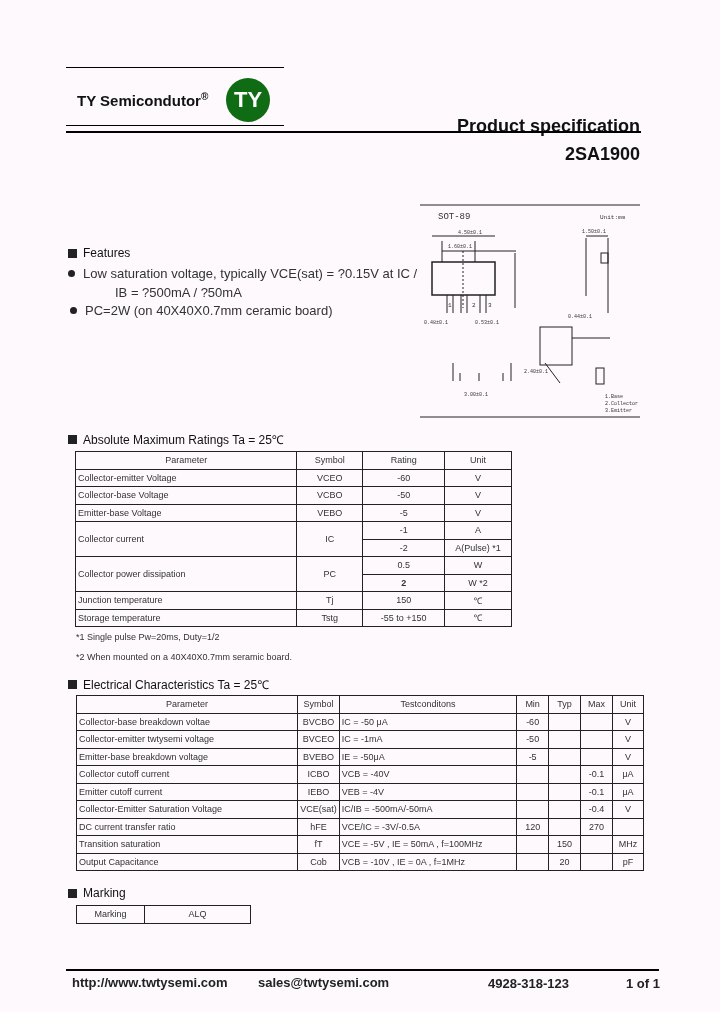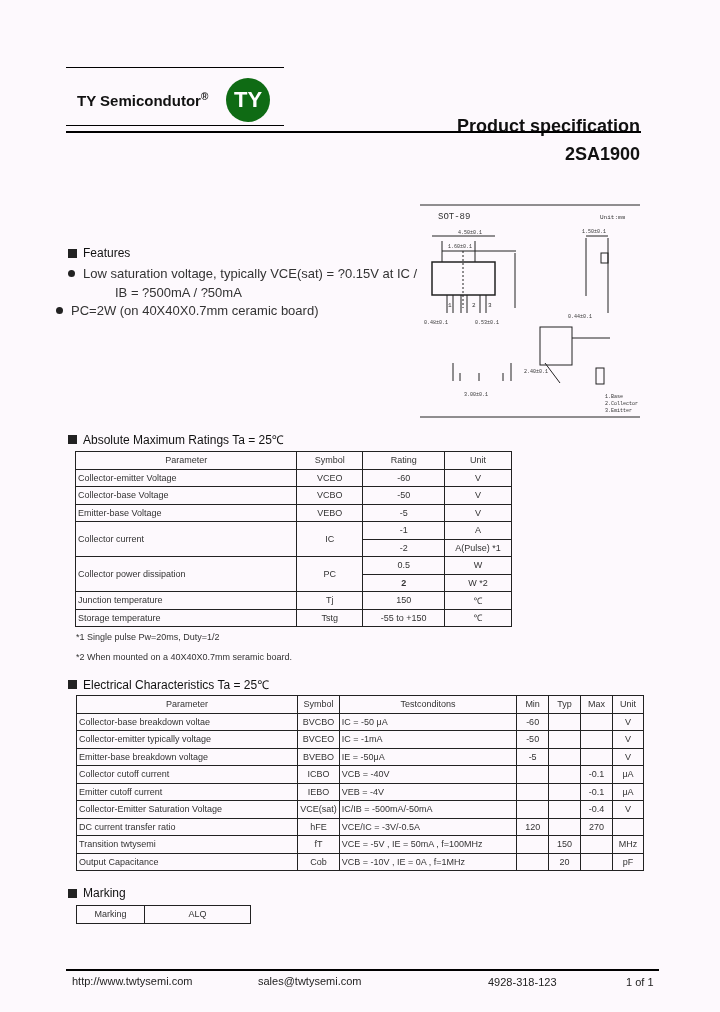--- a/index.html
+++ b/index.html
@@ -12,21 +12,21 @@
   .logo-circle { width:44px; height:44px; border-radius:50%; background:#0f6b14; color:#fff;
                  font-weight:bold; font-size:22px; text-align:center; line-height:44px; }
   .sec-title { font-size:12px; display:flex; align-items:center; }
   .sq { width:9px; height:9px; background:#222; margin-right:6px; display:inline-block; }
   .feat { font-size:13px; color:#333; display:flex; align-items:center; }
   .dot { width:7px; height:7px; border-radius:50%; background:#222; margin-right:8px; display:inline-block; }
   table { border-collapse:collapse; font-size:9px; color:#333; }
   td { border:1px solid #222; height:16.5px; padding:0 2px; }
   td.c { text-align:center; }
   .note { font-size:9px; color:#333; }
-  .footer { font-size:11px; font-weight:normal; color:#222; }
+  .footer { font-size:13px; font-weight:bold; color:#222; }
   svg text { font-family:"Liberation Mono", monospace; }
 </style>
 </head>
 <body>
 
 <div class="hr" style="left:66px;top:67px;width:218px;height:1px;"></div>
 <div class="abs logo-text" style="left:77px;top:91px;">
   <span>TY  Semicondutor</span><sup>®</sup>
 </div>
 <div class="abs logo-circle" style="left:226px;top:78px;">TY</div>
@@ -93,21 +93,21 @@
   <span class="sq"></span>
     <span>Features</span>
 </div>
 <div class="abs feat" style="left:68px;top:266px;">
   <span class="dot"></span>
     <span>Low saturation voltage, typically VCE(sat) = ?0.15V at IC /</span>
 </div>
 <div class="abs feat" style="left:83px;top:285px;padding-left:32px;">
   <span>IB = ?500mA / ?50mA</span>
 </div>
-<div class="abs feat" style="left:56px;top:303px;">
+<div class="abs feat" style="left:70px;top:303px;">
   <span class="dot"></span>
     <span>PC=2W (on 40X40X0.7mm ceramic board)</span>
 </div>
 
 <div class="abs sec-title" style="left:68px;top:431px;">
   <span class="sq"></span>
     <span>Absolute Maximum Ratings Ta = 25℃</span>
 </div>
 <table class="abs" style="left:75px;top:451px;width:437px;">
   <colgroup>
@@ -205,21 +205,21 @@
   <tr>
         <td>Collector-base breakdown voltae</td>
         <td class="c">BVCBO</td>
         <td>IC = -50 μA</td>
         <td class="c">-60</td>
         <td class="c"></td>
         <td class="c"></td>
         <td class="c">V</td>
       </tr>
   <tr>
-        <td>Collector-emitter typically voltage</td>
+        <td>Collector-emitter twtysemi voltage</td>
         <td class="c">BVCEO</td>
         <td>IC = -1mA</td>
         <td class="c">-50</td>
         <td class="c"></td>
         <td class="c"></td>
         <td class="c">V</td>
       </tr>
   <tr>
         <td>Emitter-base breakdown voltage</td>
         <td class="c">BVEBO</td>
@@ -259,21 +259,21 @@
   <tr>
         <td>DC current transfer ratio</td>
         <td class="c">hFE</td>
         <td>VCE/IC = -3V/-0.5A</td>
         <td class="c">120</td>
         <td class="c"></td>
         <td class="c">270</td>
         <td class="c"></td>
       </tr>
   <tr>
-        <td>Transition twtysemi</td>
+        <td>Transition saturation</td>
         <td class="c">fT</td>
         <td>VCE = -5V , IE = 50mA , f=100MHz</td>
         <td class="c"></td>
         <td class="c">150</td>
         <td class="c"></td>
         <td class="c">MHz</td>
       </tr>
   <tr>
         <td>Output Capacitance</td>
         <td class="c">Cob</td>

